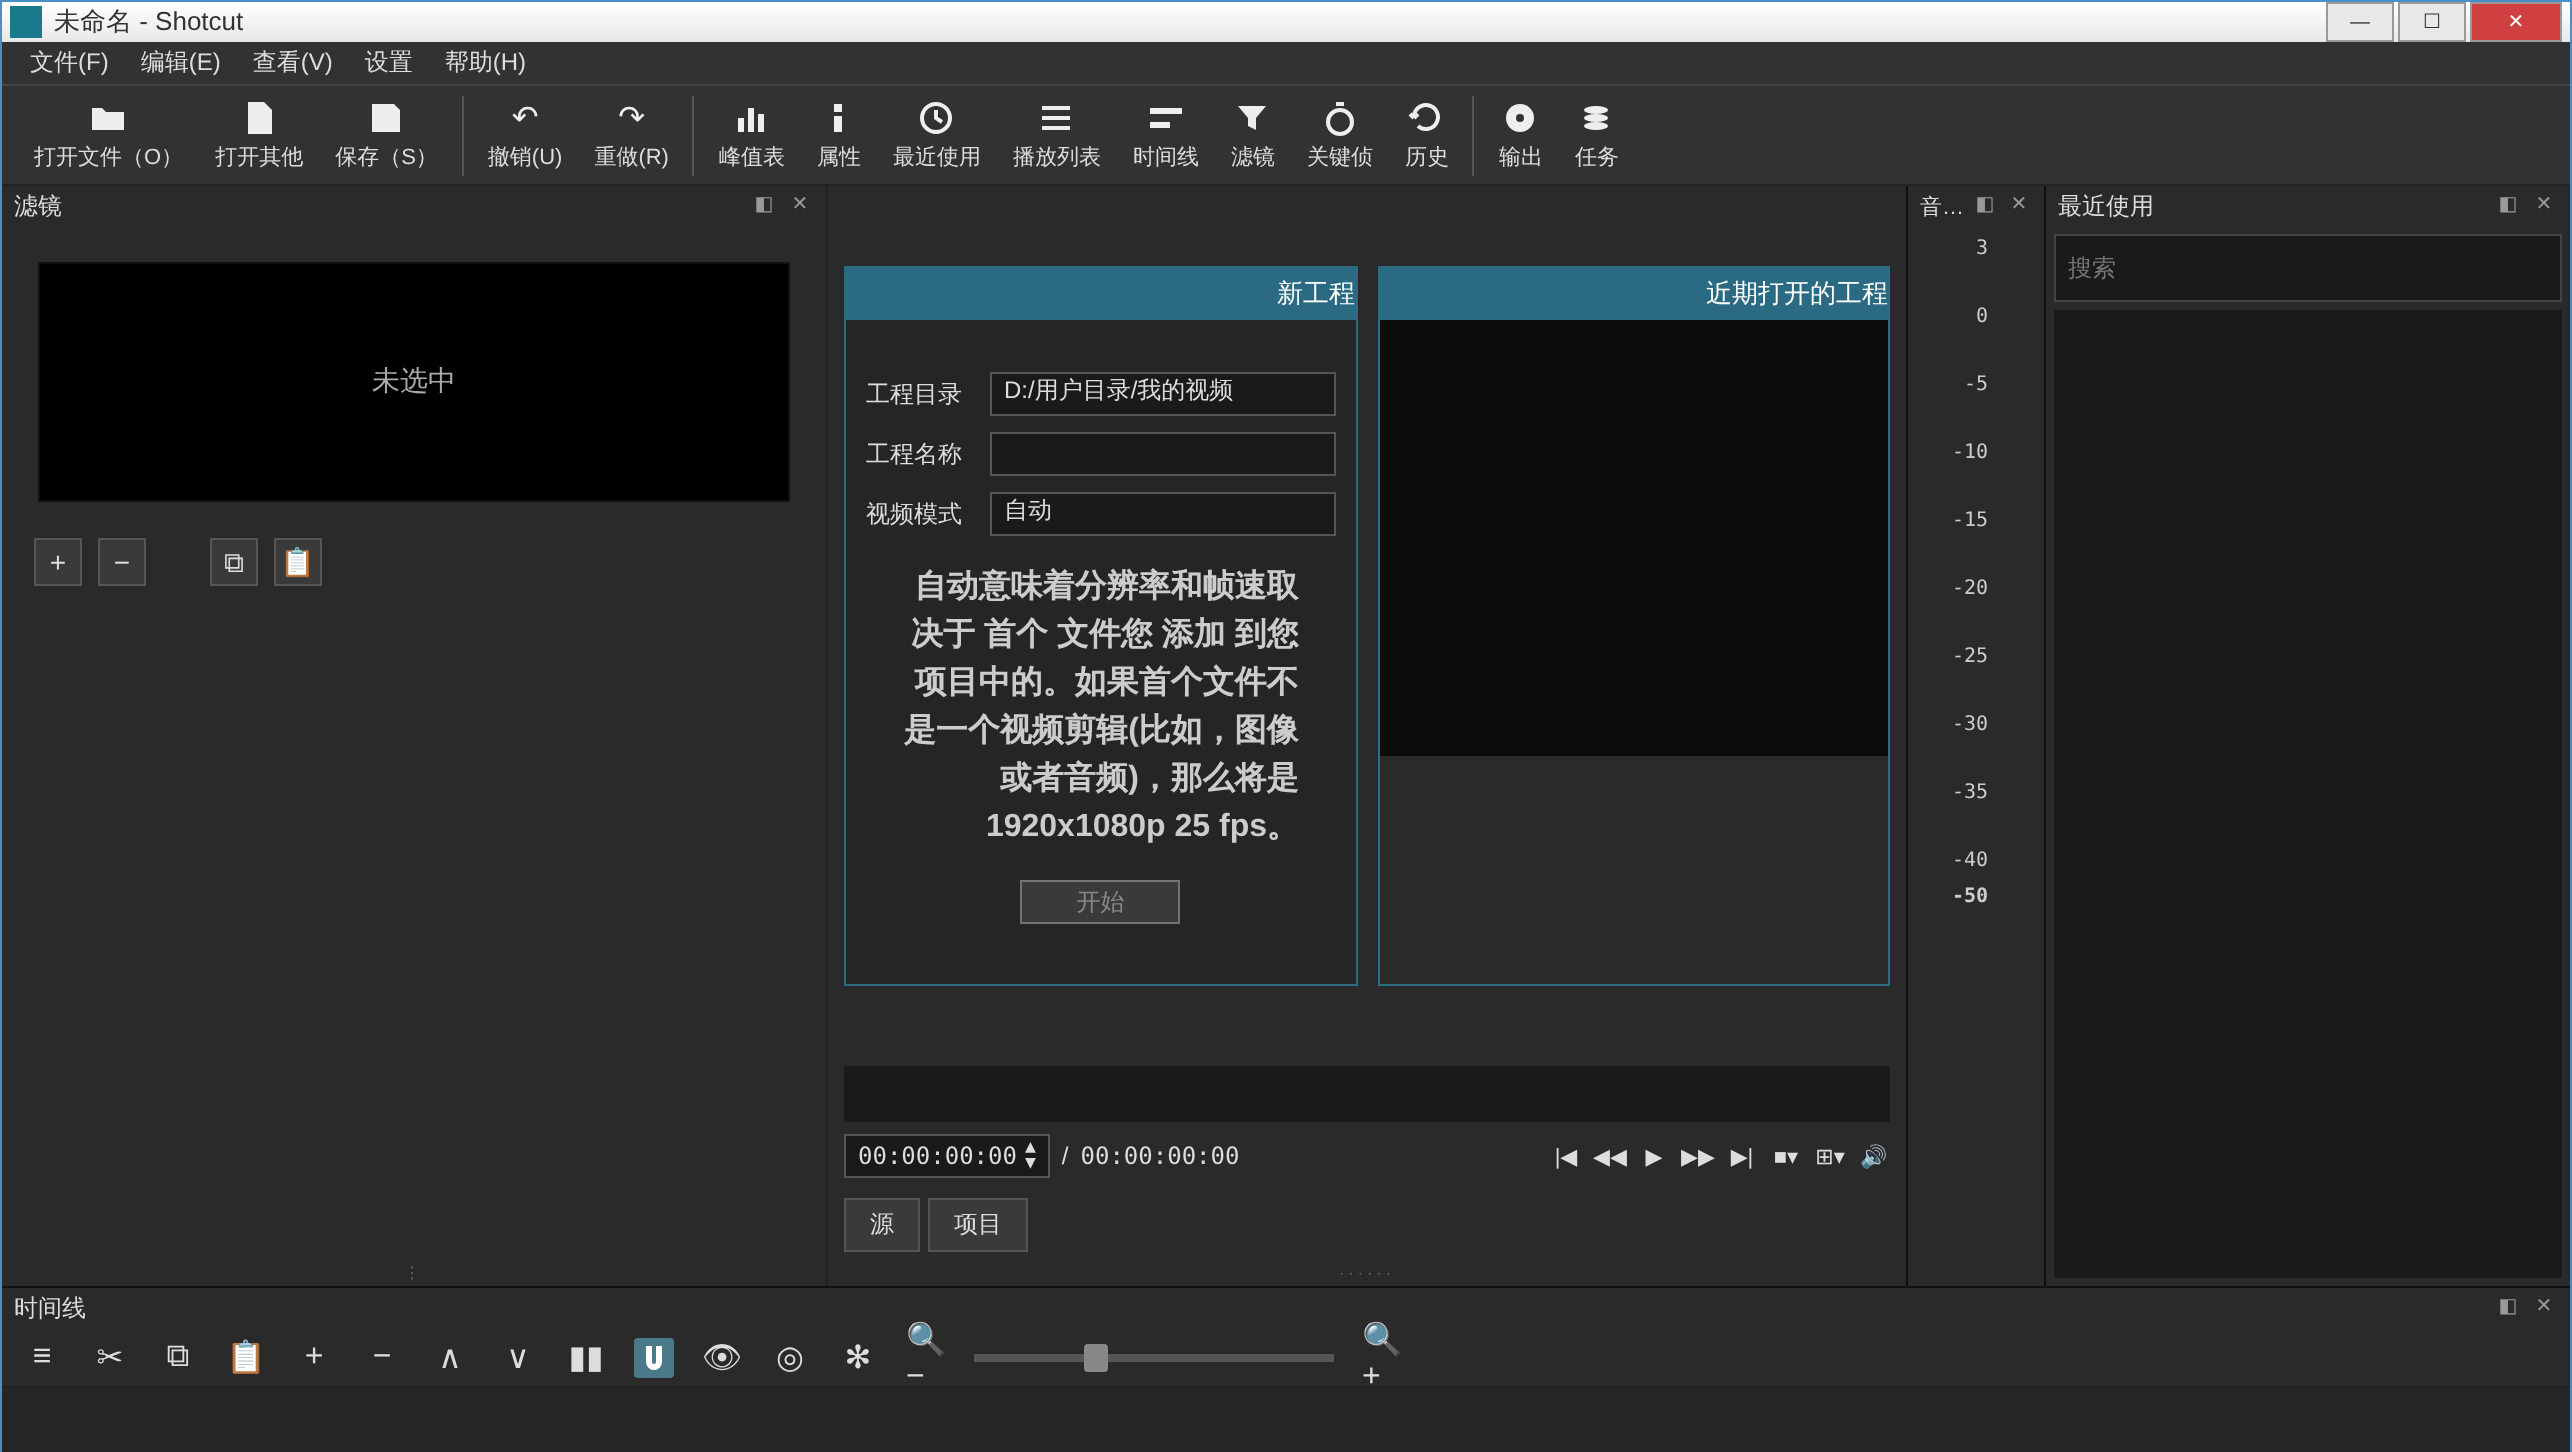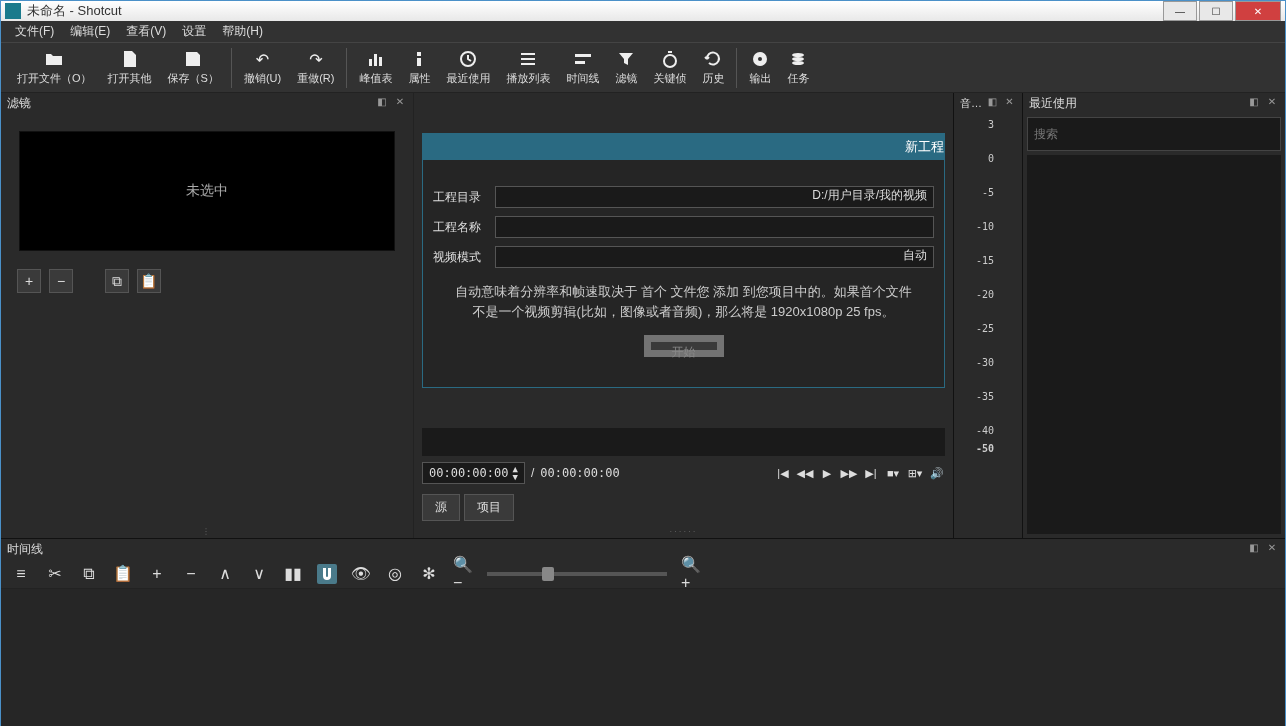--- a/index.html
+++ b/index.html
@@ -28,24 +28,24 @@
 .filter-preview { margin: 18px; height: 120px; background: #000; border: 1px solid #111; display: flex; align-items: center; justify-content: center; color: #aaa; font-size: 14px; }
 .filter-tools { display: flex; padding: 0 16px 8px; gap: 8px; }
 .filter-tools .ftbtn { width: 24px; height: 24px; background: #3a3a3a; border: 1px solid #555; display: flex; align-items: center; justify-content: center; color: #ddd; cursor: pointer; font-size: 14px; }
 .center-panel { flex: 1; background: #2a2a2a; display: flex; flex-direction: column; padding: 0; position: relative; }
 .project-row { display: flex; gap: 10px; padding: 40px 8px 0 8px; }
 .card { flex: 1; border: 1px solid #2a6a82; }
 .card-header { background: #2a6a82; color: #fff; text-align: right; padding: 4px 0; font-size: 13px; }
 .card-body { padding: 26px 10px; background: #252525; }
 .formrow { display: flex; align-items: center; margin-bottom: 8px; }
 .formrow label { width: 62px; color: #ddd; font-size: 12px; }
-.formrow .forminput { flex: 1; height: 22px; background: #1a1a1a; border: 1px solid #555; color: #ddd; padding: 0 6px; font-size: 12px; text-align: right; }
+.formrow .forminput { flex: 1; height: 22px; background: #1a1a1a; border: 1px solid #555; color: #ddd; padding: 0 6px; font-size: 12px; text-align: left; }
 .formrow .forminput.left { text-align: left; }
-.helptext { color: #ccc; font-size: 13px; text-align: center; padding: 6px 18px 10px; line-height: 1.5; }
-.startbtn { display: block; margin: 4px auto 4px; width: 80px; height: 22px; background: #3a3a3a; border: 7px solid #737373; color: #888; text-align: center; line-height: 20px; cursor: pointer; font-size: 12px; }
+.helptext { color: #ccc; font-size: 16px; text-align: right; padding: 6px 18px 10px; line-height: 1.5; font-weight: bold; }
+.startbtn { display: block; margin: 4px auto 4px; width: 80px; height: 22px; background: #3a3a3a; border: 1px solid #737373; color: #888; text-align: center; line-height: 20px; cursor: pointer; font-size: 12px; }
 .recent-body { background: #0c0c0c; height: 218px; }
 .player-bar { margin: 40px 8px 0 8px; height: 28px; background: #1a1a1a; }
 .player-controls { display: flex; align-items: center; padding: 6px 8px; gap: 6px; color: #ddd; }
 .tc-box { background: #1a1a1a; border: 1px solid #555; padding: 2px 6px; font-family: monospace; display: flex; align-items: center; gap: 4px; }
 .tc-sep { color: #ddd; }
 .pc-spacer { flex: 1; }
 .pc-btn { width: 16px; height: 16px; display: flex; align-items: center; justify-content: center; cursor: pointer; font-size: 11px; }
 .tabs { display: flex; padding: 4px 8px; gap: 4px; }
 .tab { padding: 4px 12px; background: #3a3a3a; border: 1px solid #555; cursor: pointer; color: #ddd; font-size: 12px; }
 .drag-handle { text-align: center; color: #666; font-size: 8px; letter-spacing: 2px; padding: 2px 0; }
@@ -254,20 +254,24 @@
                 <input class="forminput left" value="" style="">
               </div>
               <div class="formrow">
                 <label>视频模式</label>
                 <div class="forminput">自动</div>
               </div>
               <div class="helptext">自动意味着分辨率和帧速取决于 首个 文件您 添加 到您项目中的。如果首个文件不是一个视频剪辑(比如，图像或者音频)，那么将是 1920x1080p 25 fps。</div>
               <div class="startbtn">开始</div>
             </div>
           </div>
+          <div class="card">
+            <div class="card-header">近期打开的工程</div>
+            <div class="recent-body"></div>
+          </div>
         </div>
 
         <div class="player-bar"></div>
         <div class="player-controls">
           <div class="tc-box">
             <span>00:00:00:00</span>
             <span style="font-size:9px;line-height:8px">▲<br>▼</span>
           </div>
           <span class="tc-sep">/</span>
           <span style="font-family:monospace">00:00:00:00</span>

